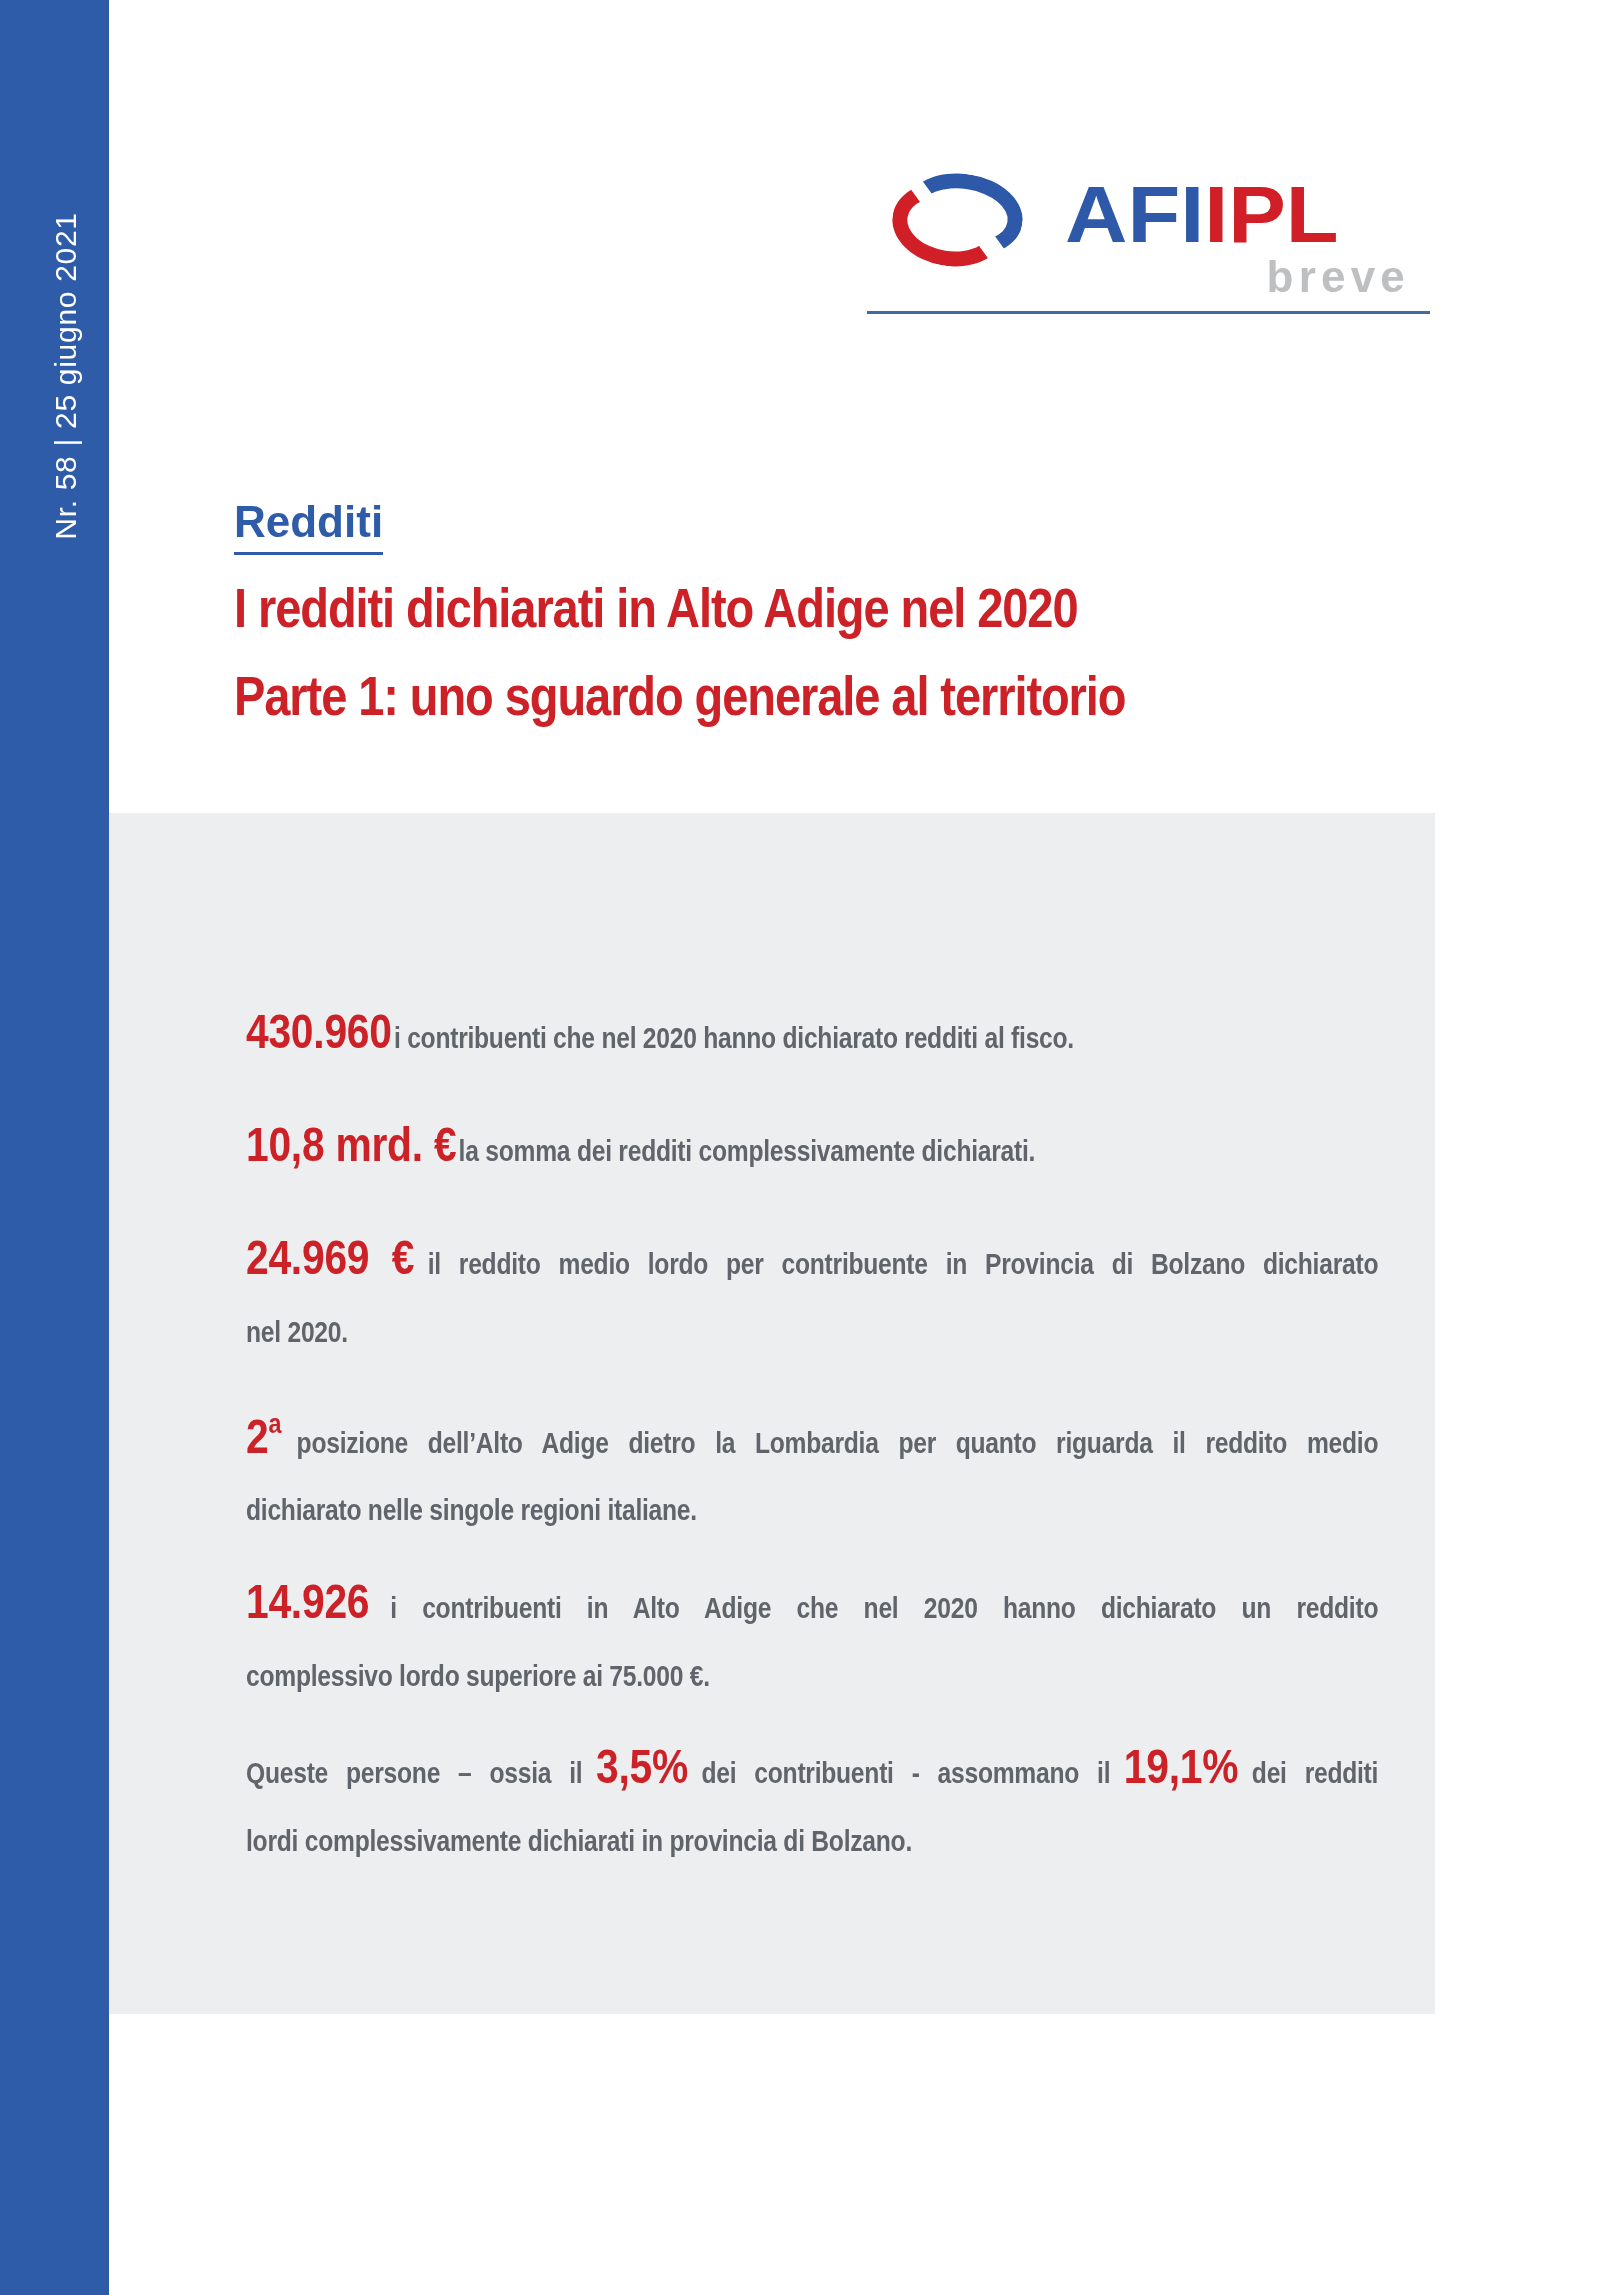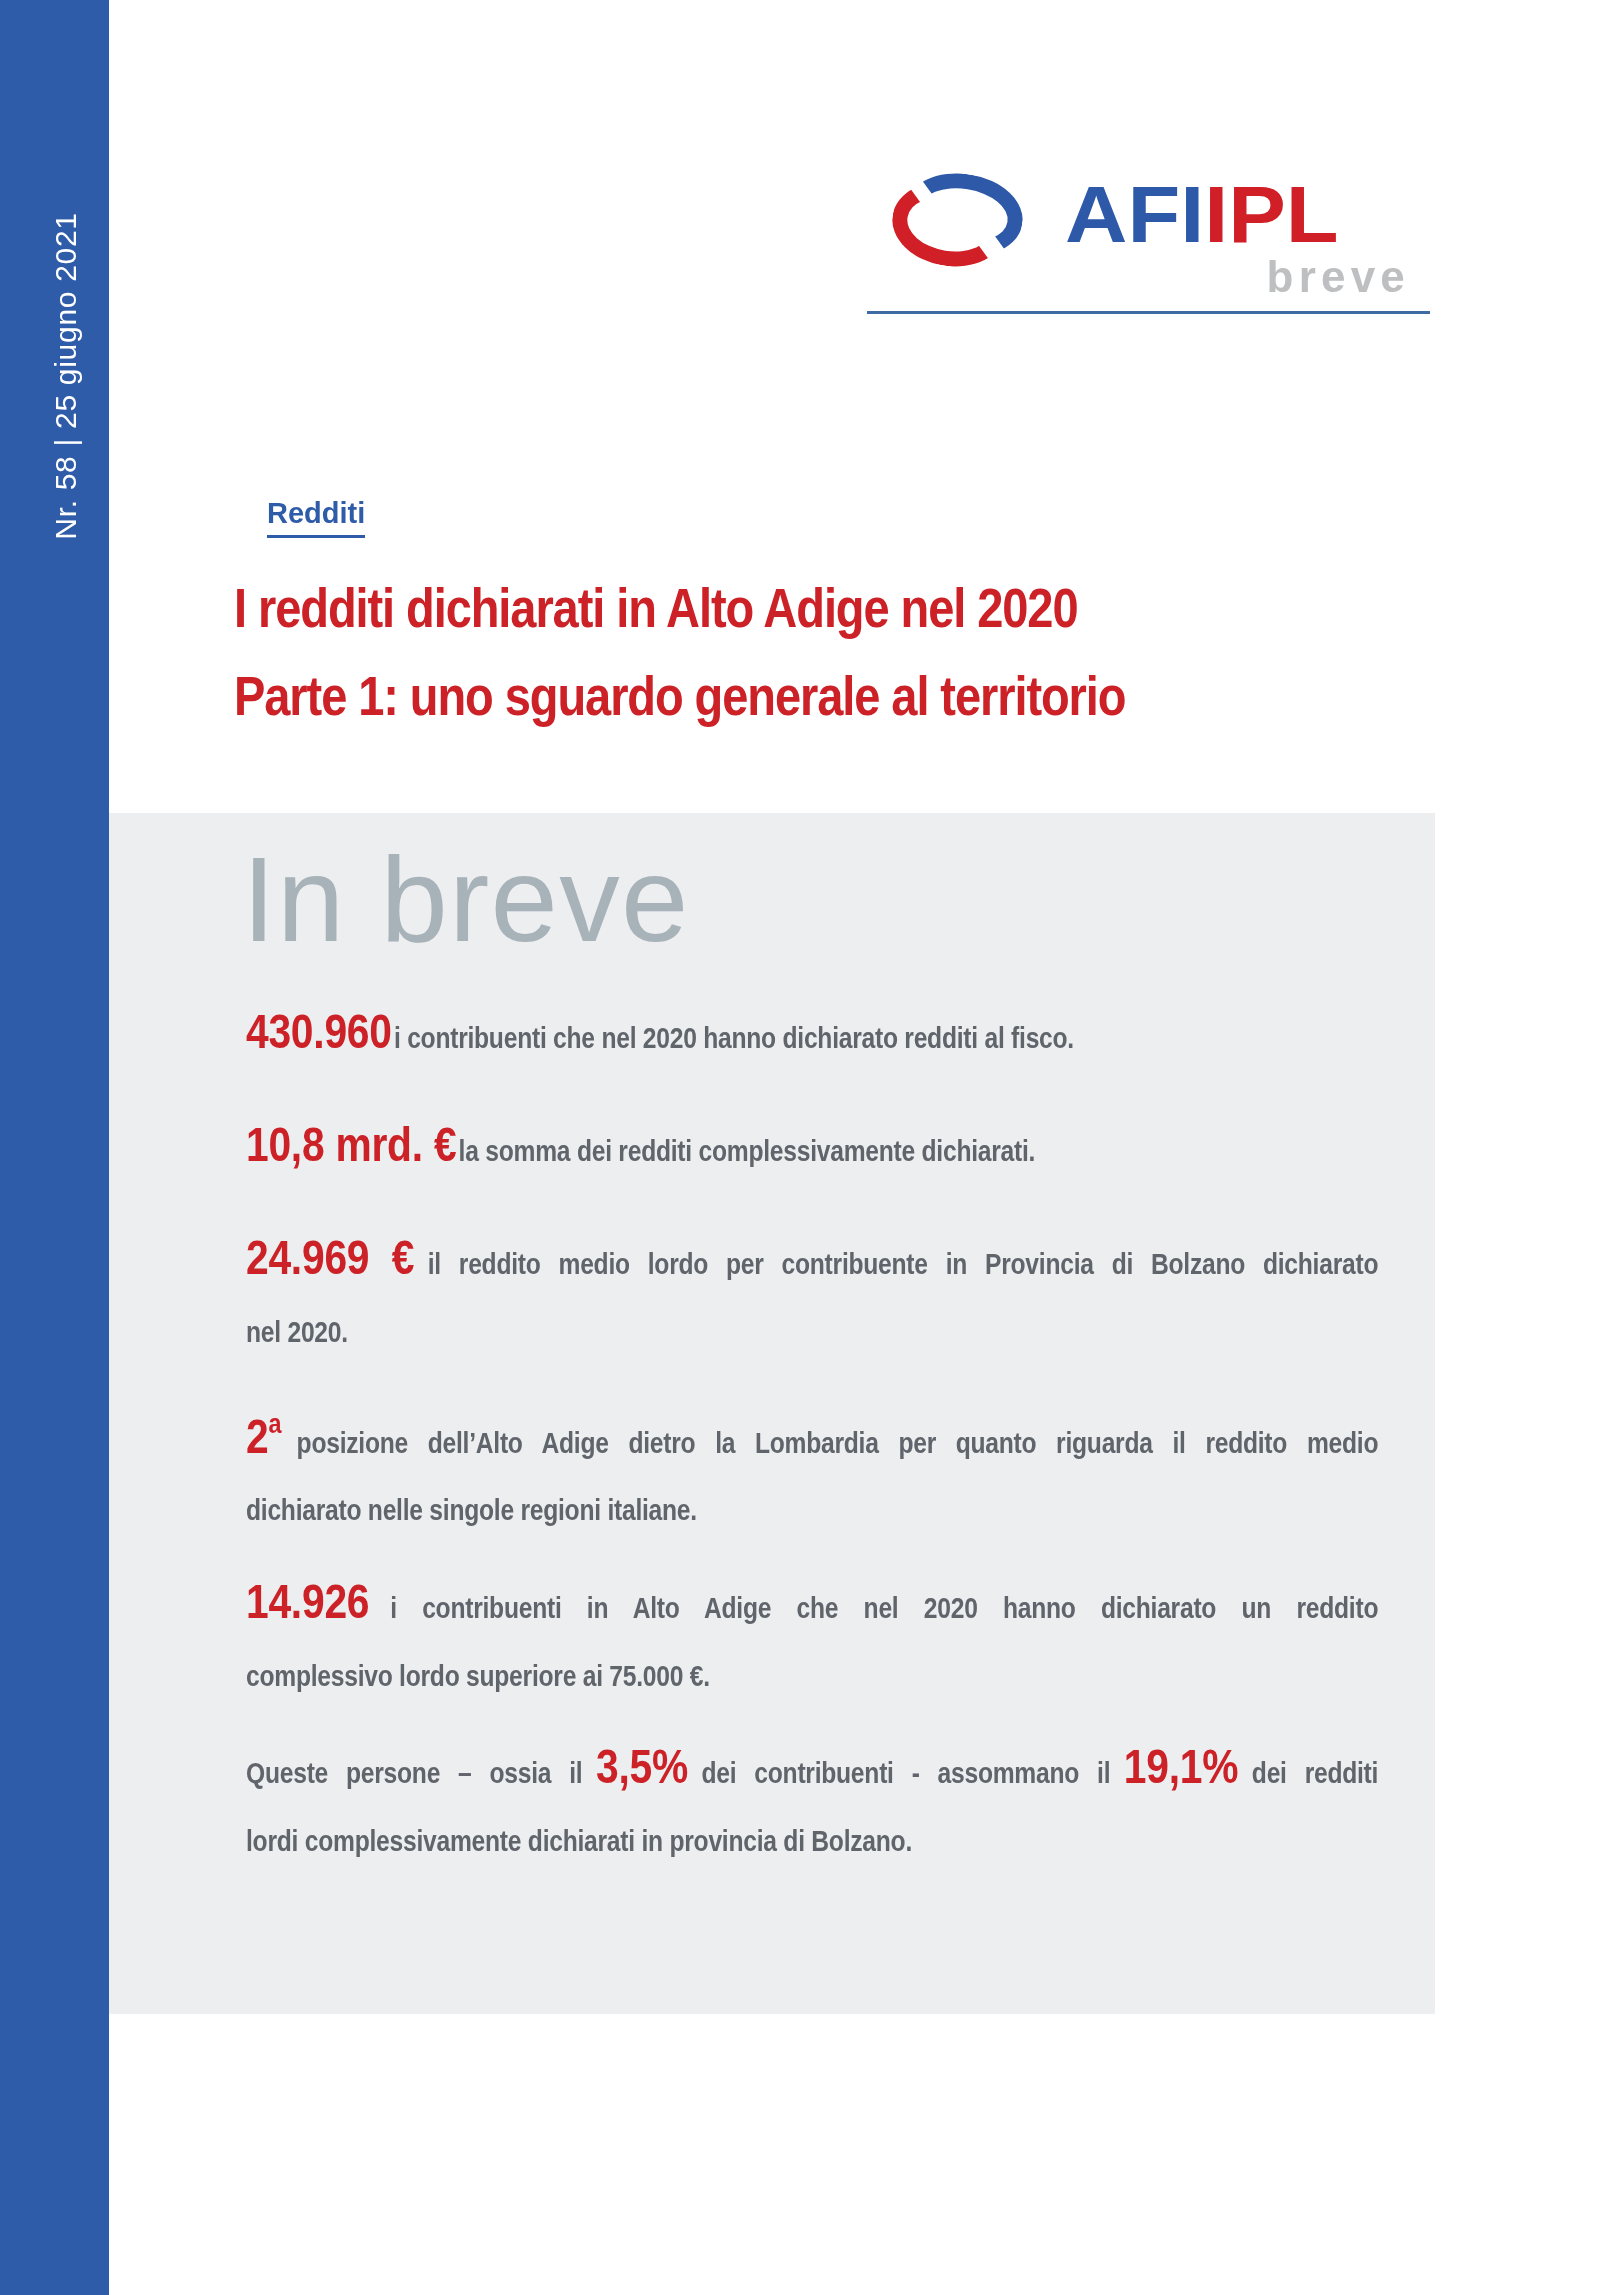--- a/index.html
+++ b/index.html
@@ -37,22 +37,22 @@
   .logo-afi{color:var(--logo-blue);}
   .logo-ipl{color:var(--logo-red);}
   .logo-zoom{
     position:absolute;right:213px;top:255px;font-size:44px;line-height:44px;font-weight:700;
     color:var(--zoom-gray);letter-spacing:5.2px;
   }
   .header-rule{position:absolute;left:867px;top:311px;width:563px;height:2.6px;background:var(--rule-blue);}
   
   .kicker{
     position:absolute;left:234px;top:497px;display:inline-block;
-    font-size:29px;font-weight:700;color:var(--blue);
-    border-bottom:3.9px solid var(--blue);padding-bottom:5.2px;letter-spacing:0;margin-left:33px;
+    font-size:44px;font-weight:700;color:var(--blue);
+    border-bottom:3.9px solid var(--blue);padding-bottom:5.2px;letter-spacing:0;
   }
   .title{
     position:absolute;left:234px;top:564px;color:var(--red);font-weight:700;
     font-size:56px;line-height:88px;letter-spacing:-1.3px;white-space:nowrap;
     transform:scaleX(0.84);transform-origin:left top;
   }
   
   .inbreve-box{position:absolute;left:109px;top:813px;width:1326px;height:1201px;background:var(--box-gray);}
   .inbreve-heading{
     position:absolute;left:133px;top:26px;color:var(--light-gray);
@@ -89,21 +89,20 @@
   <div class="logo-zoom">breve</div>
   <div class="header-rule"></div>
 
   <div class="kicker">Redditi</div>
   <div class="title">
     <div>I redditi dichiarati in Alto Adige nel 2020</div>
     <div>Parte 1: uno sguardo generale al territorio</div>
   </div>
 
   <div class="inbreve-box">
-    <div class="inbreve-heading">In breve</div>
     <div class="paragraphs">
         <div class="para gap-lg">
           <div class="line"><span class="seg-num">430.960</span> <span class="seg-txt">i contribuenti che nel 2020 hanno dichiarato redditi al fisco.</span></div>
         </div>
         <div class="para gap-lg">
           <div class="line"><span class="seg-num">10,8 mrd. €</span> <span class="seg-txt">la somma dei redditi complessivamente dichiarati.</span></div>
         </div>
         <div class="para">
           <div class="line j"><span class="seg-num">24.969 €</span> <span class="seg-txt">il reddito medio lordo per contribuente in Provincia di Bolzano dichiarato</span></div>
           <div class="line"><span class="seg-txt">nel 2020.</span></div>

